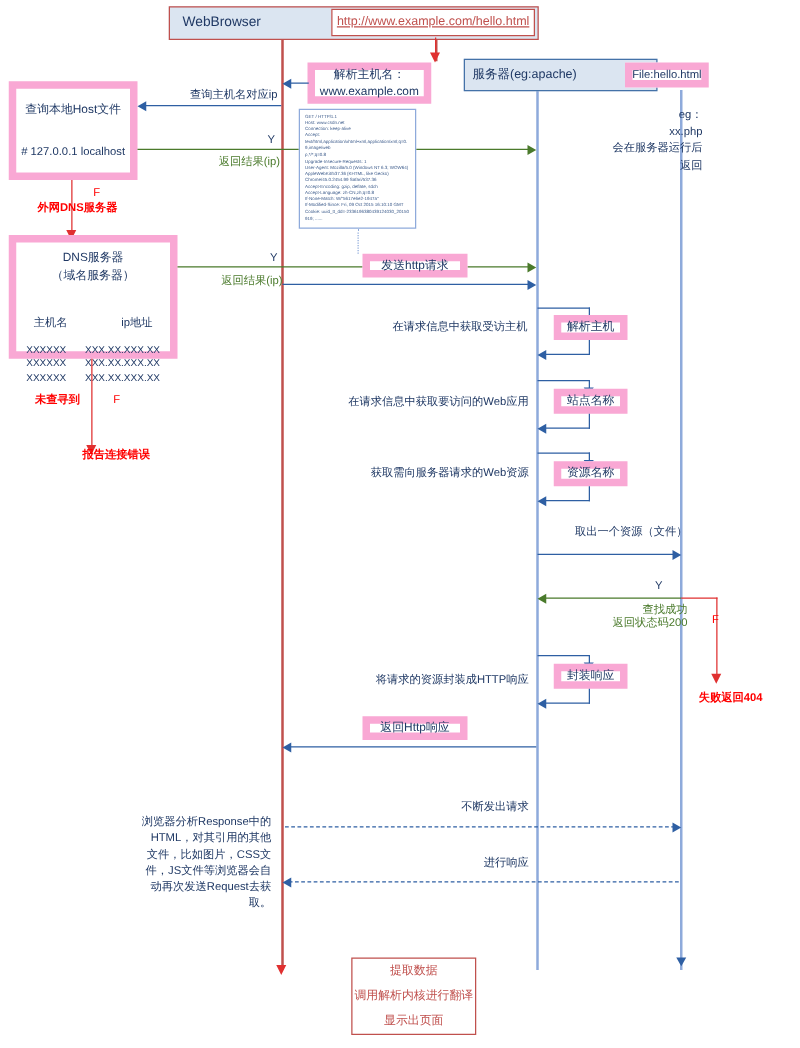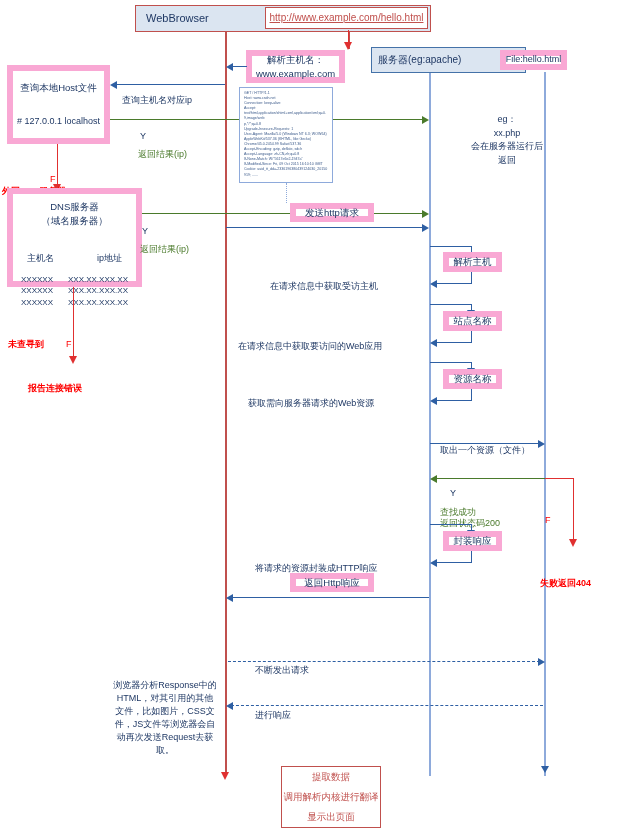--- a/index.html
+++ b/index.html
@@ -24,29 +24,29 @@
   .a-green{background:#4a7a2b;}
   .a-red{background:#e03030;}
   .ahead{position:absolute;width:0;height:0;}
   .ah-r-blue{border-top:4px solid transparent;border-bottom:4px solid transparent;border-left:7px solid #2e5fa3;}
   .ah-l-blue{border-top:4px solid transparent;border-bottom:4px solid transparent;border-right:7px solid #2e5fa3;}
   .ah-d-blue{border-left:4px solid transparent;border-right:4px solid transparent;border-top:7px solid #2e5fa3;}
   .ah-r-green{border-top:4px solid transparent;border-bottom:4px solid transparent;border-left:7px solid #4a7a2b;}
   .ah-l-green{border-top:4px solid transparent;border-bottom:4px solid transparent;border-right:7px solid #4a7a2b;}
   .ah-d-red{border-left:4.5px solid transparent;border-right:4.5px solid transparent;border-top:8px solid #e03030;}
   
-  .lbl{position:absolute;text-align:left;line-height:1.35;margin-top:25px;}
+  .lbl{position:absolute;text-align:right;line-height:1.35;}
   .lbl-blue{color:#1f3864;}
   .lbl-green{color:#4a7a2b;}
   .lbl-red{color:#ff0000;}
   .dash{position:absolute;height:0;border-top:1.3px dashed #2e5fa3;}
   .mono-note{position:absolute;box-sizing:border-box;border:1px solid #8eaadb;
              background:#fff;color:#3b5a8a;font-size:3.6px;line-height:1.42;
              padding:3px 4px;text-align:left;white-space:pre-wrap;word-break:break-all;}
-  .ltxt{position:absolute;text-align:center;line-height:1.5;margin-top:28px;}
+  .ltxt{position:absolute;text-align:right;line-height:1.5;}
 </style>
 </head>
 <body>
 
 <div class="lifeline ll-red" style="left:225px;top:31px;height:745px;"></div>
 <div class="lifeline ll-red" style="left:348px;top:31px;height:18px;"></div>
 <div class="lifeline ll-blue" style="left:429px;top:72px;height:704px;"></div>
 <div class="lifeline ll-blue" style="left:544px;top:72px;height:704px;"></div>
 
 <div class="box bx-headred" style="left:135px;top:5px;width:296px;height:27px;align-items:flex-start;justify-content:center;padding-left:10px;font-size:11px;">

